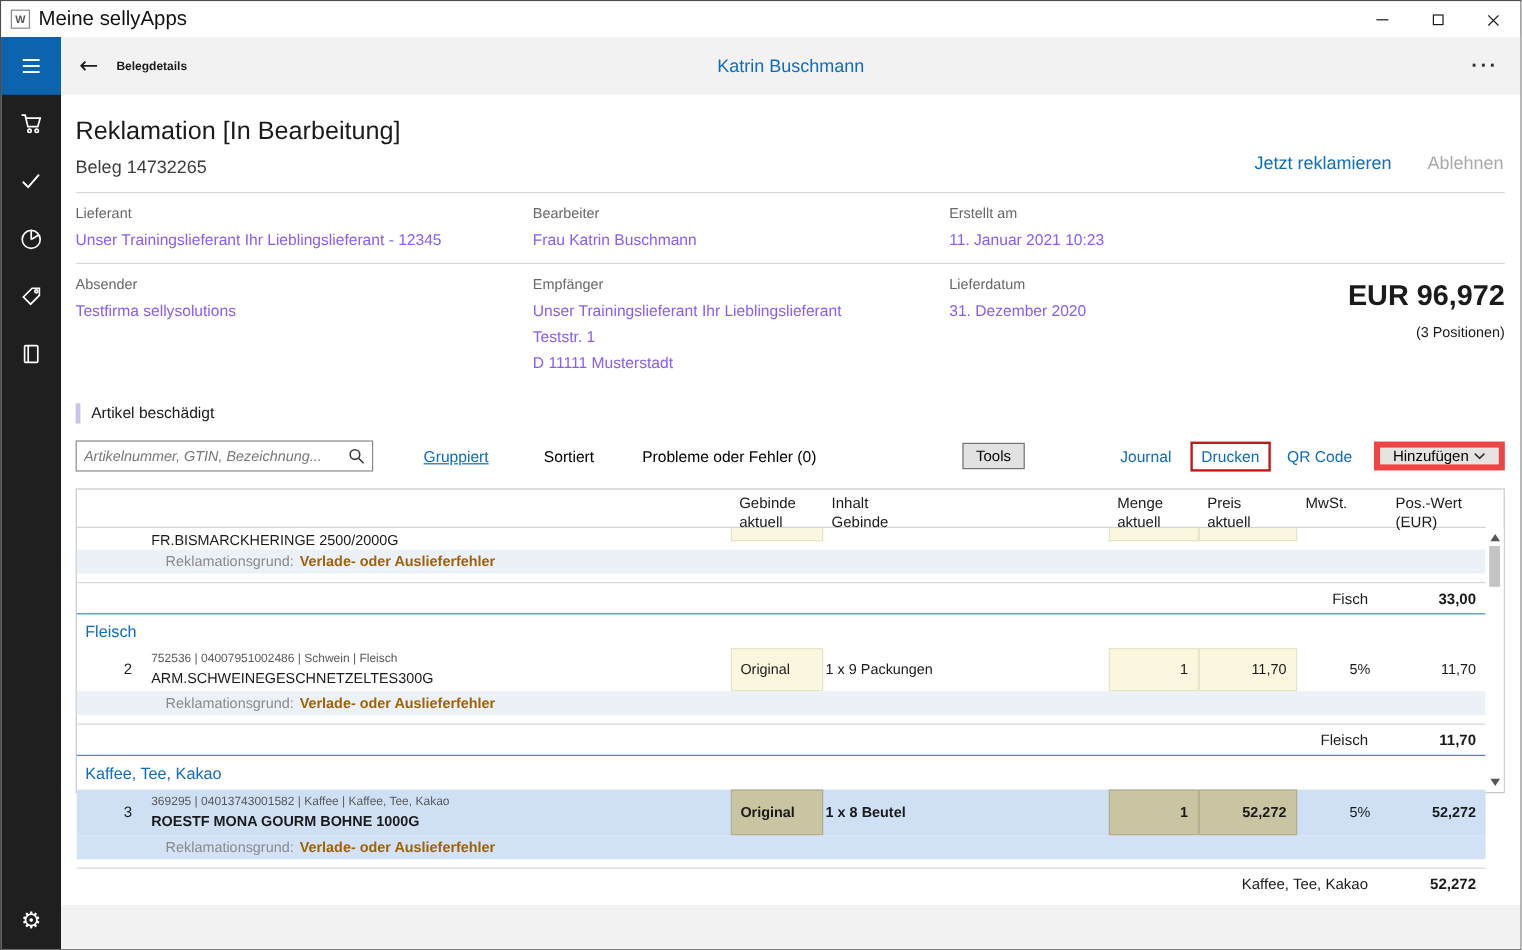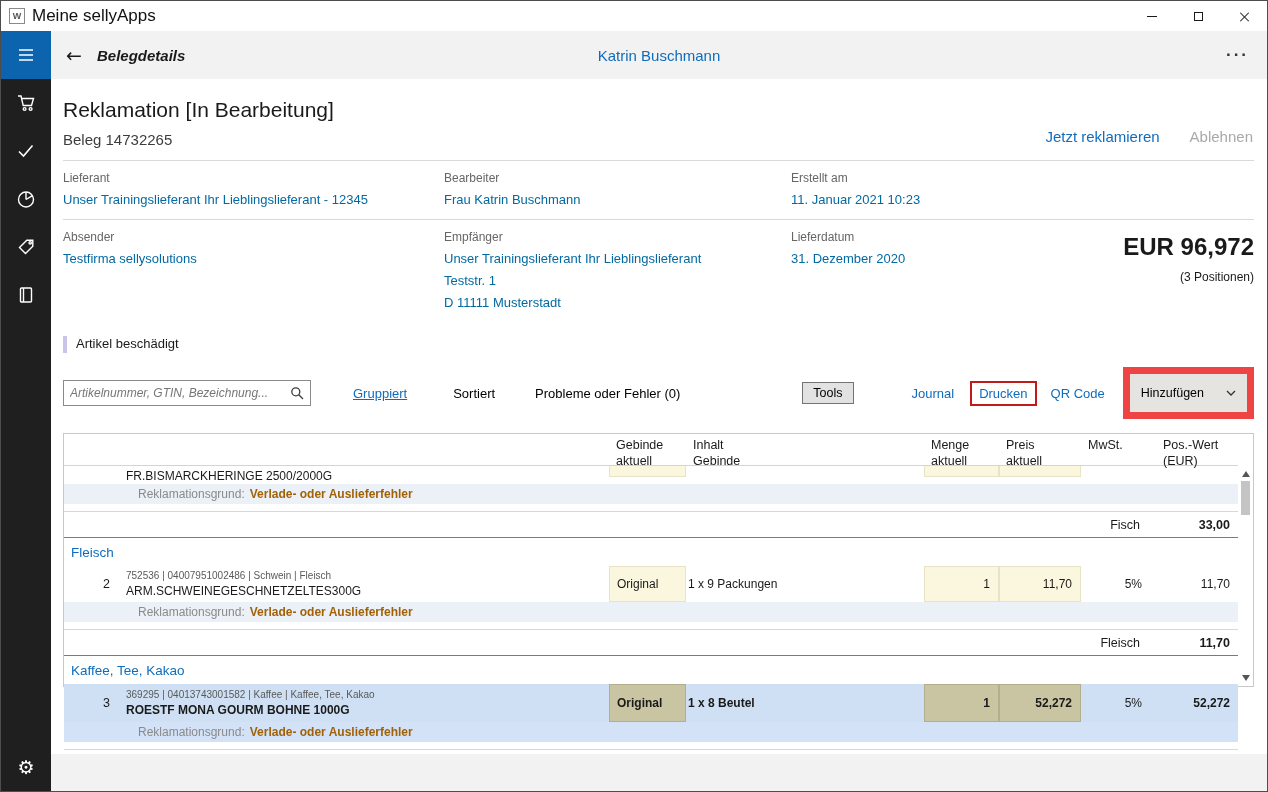--- a/index.html
+++ b/index.html
@@ -28,41 +28,41 @@
   .hamburger { height:48px; background:#0b64ad; display:flex; align-items:center; justify-content:center; }
   .side-item { height:48px; display:flex; align-items:center; justify-content:center; }
   .side-bottom { margin-top:auto; }
   .gear-glyph { color:#fff; font-size:19px; font-family:"DejaVu Sans",sans-serif; }
 
   .main { flex:1; display:flex; flex-direction:column; min-width:0; background:#fff; }
 
   
   .app-header { height:48px; background:#f2f2f2; display:flex; align-items:center; position:relative; flex:0 0 auto; }
   .back { width:46px; text-align:center; font-size:19px; color:#1a1a1a; font-family:"DejaVu Sans",sans-serif; }
-  .app-title { font-size:15px; font-weight:bold;font-style:italic; }
+  .app-title { font-size:10px; font-weight:bold; }
   .app-user { position:absolute; left:0; right:0; text-align:center; color:#0f6cbd; font-size:15px; pointer-events:none; }
   .more { margin-left:auto; padding-right:18px; font-size:17px; letter-spacing:2px; color:#333; font-weight:bold; }
 
   .content { flex:1; background:#fff; overflow:hidden; }
   .bottom-strip { height:37px; background:#f2f2f2; flex:0 0 auto; }
 
   
   .doc-head { display:flex; align-items:flex-end; padding:18px 14px 0 12px; }
   .doc-title { font-size:21px; font-weight:normal; line-height:26px; }
   .doc-beleg { font-size:15px; color:#3d3d3d; margin-top:8px; }
   .doc-actions { margin-left:auto; display:flex; gap:30px; padding-bottom:3px; font-size:15px; }
   .link-blue { color:#0f6cbd; cursor:default; }
   .link-gray { color:#a9a9a9; }
 
   .divider { border-top:1px solid #d9d9d9; margin:12px 13px 0 12px; }
 
   
   .fields { display:grid; grid-template-columns:381px 347px 272px 1fr; padding:10px 13px 0 12px; }
   .field .label { font-size:12px; color:#666; }
-  .field .value, .field .value-line { font-size:13px; margin-top:7px; color:#0369a1; }
+  .field .value, .field .value-line { font-size:13px; margin-top:7px; color:#8b5cf6; }
   .total-block { text-align:right; }
   .total-amount { font-size:24px; font-weight:bold; margin-top:3px; }
   .total-positions { font-size:12px; margin-top:9px; }
 
   
   .note { display:flex; align-items:flex-start; margin:26px 0 0 12px; }
   .note-bar { width:4px; height:17px; background:#c9c4e9; margin-right:9px; }
   .note-text { font-size:13px; }
 
   
@@ -70,21 +70,21 @@
   .search-box { width:248px; height:26px; border:1px solid #8a8a8a; background:#fff; display:flex; align-items:center; padding:0 6px; }
   .search-box input { border:none; outline:none; flex:1; min-width:0; font-family:inherit; font-size:12px; font-style:italic; color:#555; }
   .search-box input::placeholder { color:#767676; font-style:italic; }
   .tb-link { color:#000; }
   .ml42 { margin-left:42px; } .ml46 { margin-left:46px; } .ml40 { margin-left:40px; }
   .tb-link.underline { text-decoration:underline; color:#0f6cbd; }
   .tools-btn { margin-left:122px; background:#e2e2e2; border:1px solid #747474; font-size:12.5px; padding:3px 10px; }
   .tb-right { margin-left:auto; display:flex; align-items:center; }
   .drucken-box { border:2px solid #c11a1a; padding:3px 7px; margin-left:16px; }
   .qr { margin-left:14px; }
-  .add-btn { margin-left:18px; background:#e6e4e1; border:7px solid #ef4444; font-size:12.5px; padding:12px 11px; display:flex; align-items:center; gap:22px; }
+  .add-btn { margin-left:18px; background:#e6e4e1; border:5px solid #ef4444; font-size:12.5px; padding:0 11px; display:flex; align-items:center; gap:4px; }
 
   
   .table-wrap { display:flex; margin:14px 13px 0 12px; border:1px solid #c9c9c9; height:254px; background:#fff; }
   .grid { flex:1; min-width:0; }
   .trow { display:grid; grid-template-columns:55px 490px 77px 238px 75px 82px 75px 1fr; }
 
   .thead { height:32px; border-bottom:1px solid #d4d4d4; }
   .hcell { padding:3px 6px 0 7px; font-size:12.5px; }
   .hspan { display:inline-block; line-height:1.28; }
   .w-geb { max-width:55px; } .w-inh { max-width:48px; } .w-men { max-width:46px; }

